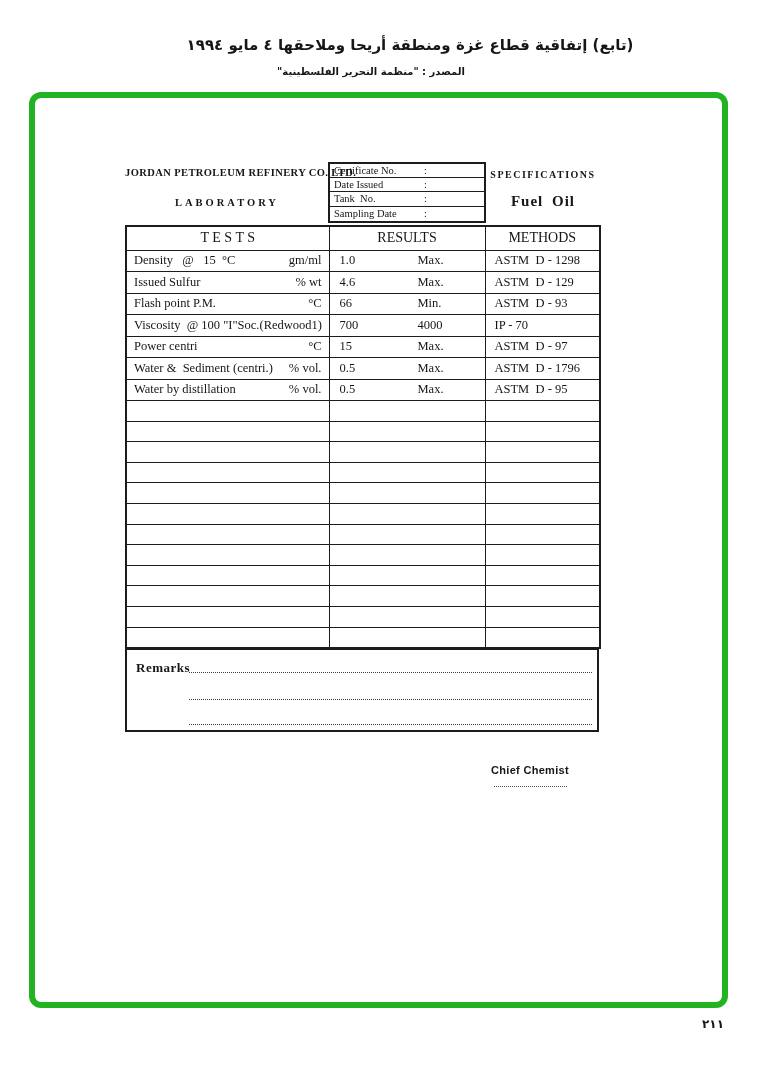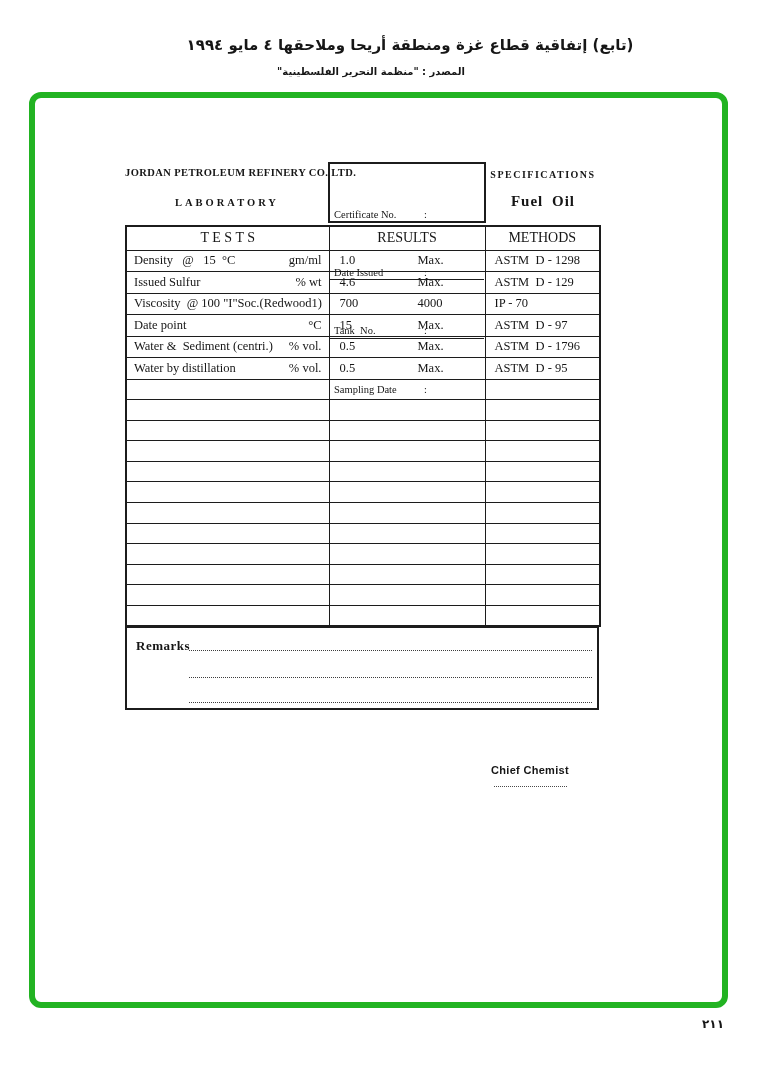--- a/index.html
+++ b/index.html
@@ -37,21 +37,21 @@
   .laboratory {
     position:absolute; left:0; top:37px; width:204px; text-align:center;
     font-weight:bold; font-size:10.5px; letter-spacing:3px;
   }
   .cert-box {
     position:absolute; left:203px; top:2px; width:158px; height:61px;
     border:2px solid #1c1c1c;
   }
   .cert-row {
     height:14.2px; display:flex; align-items:center;
-    border-bottom:1.5px solid #1c1c1c; font-size:10.5px; padding-left:4px;margin-top:44px;
+    border-bottom:1.5px solid #1c1c1c; font-size:10.5px; padding-left:4px;
   }
   .cert-row:last-child { border-bottom:none; }
   .cert-label { display:inline-block; width:90px; white-space:pre; }
   .spec-head {
     position:absolute; left:362px; top:9px; width:112px; text-align:center;
     font-weight:bold; font-size:10px; letter-spacing:1.5px;
   }
   .spec-product {
     position:absolute; left:362px; top:33px; width:112px; text-align:center;
     font-weight:bold; font-size:15px; letter-spacing:1px; word-spacing:4px;
@@ -171,32 +171,43 @@
           </td>
         <td>
             <div class="rcell"><span class="rval">4.6</span><span>Max.</span></div>
           </td>
         <td>
             <div class="mcell">ASTM  D - 129</div>
           </td>
       </tr>
       <tr class="drow">
         <td>
+            <div class="tcell"><span>Flash point P.M.</span><span>°C</span></div>
+          </td>
+        <td>
+            <div class="rcell"><span class="rval">66</span><span>Min.</span></div>
+          </td>
+        <td>
+            <div class="mcell">ASTM  D - 93</div>
+          </td>
+      </tr>
+      <tr class="drow">
+        <td>
             <div class="tcell"><span>Viscosity  @ 100 "I"Soc.(Redwood1)</span><span></span></div>
           </td>
         <td>
             <div class="rcell"><span class="rval">700</span><span>4000</span></div>
           </td>
         <td>
             <div class="mcell">IP - 70</div>
           </td>
       </tr>
       <tr class="drow">
         <td>
-            <div class="tcell"><span>Date point</span><span>°C</span></div>
+            <div class="tcell"><span>Power centri</span><span>°C</span></div>
           </td>
         <td>
             <div class="rcell"><span class="rval">15</span><span>Max.</span></div>
           </td>
         <td>
             <div class="mcell">ASTM  D - 97</div>
           </td>
       </tr>
       <tr class="drow">
         <td>

